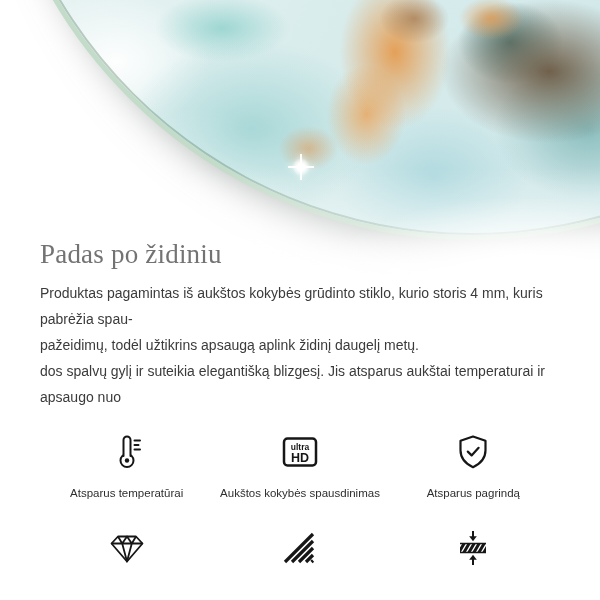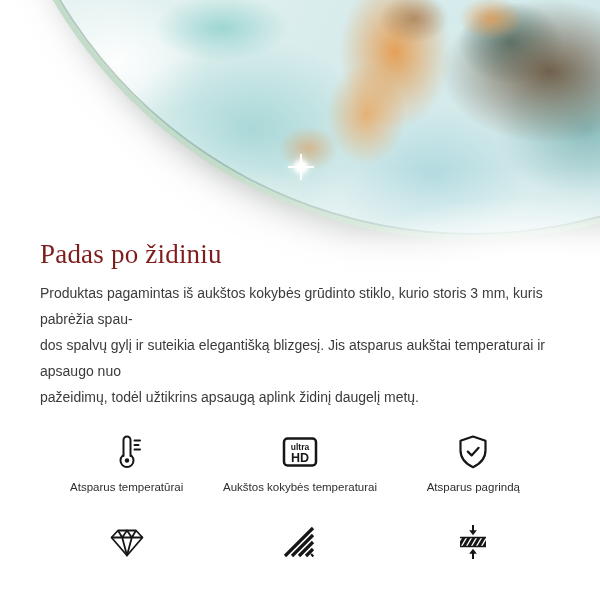--- a/index.html
+++ b/index.html
@@ -55,53 +55,53 @@
       linear-gradient(to bottom, rgba(255,255,255,0) 56%, rgba(255,255,255,0.45) 78%, #ffffff 96%);
   }
 
   
   .content { position:relative; z-index:5; padding:236px 40px 0 40px; }
 
   h1 {
     margin:0;
     font-family:"Liberation Serif","DejaVu Serif",serif;
     font-weight:400; font-size:27px; line-height:36px;
-    color:#7f1d1d; letter-spacing:0.2px;
+    color:#737373; letter-spacing:0.2px;
   }
   h1 span { display:block; }
 
   .desc { margin:8px 0 0 0; font-size:14px; line-height:26px; color:#3b3b3b; }
   .desc span { display:block; }
 
   
   .features { display:grid; grid-template-columns:1fr 1fr 1fr; row-gap:20px; margin-top:14px; }
   .feature { display:flex; flex-direction:column; align-items:center; text-align:center; }
   .icon-box { height:48px; display:flex; align-items:flex-end; justify-content:center; }
-  .feature-label { margin-top:9px; font-size:11.5px; line-height:13px; color:#2e2e2e; }
+  .feature-label { margin-top:15px; font-size:11.5px; line-height:13px; color:#2e2e2e; }
   .feature svg { display:block; }
 </style>
 </head>
 <body>
 
 <div class="hero">
   <div class="glass-circle"></div>
   <div class="sparkle"></div>
   <div class="hero-fade"></div>
 </div>
 
 <div class="content">
 
   <h1>
     <span>Padas po židiniu</span>
   </h1>
 
   <p class="desc">
-    <span>Produktas pagamintas iš aukštos kokybės grūdinto stiklo, kurio storis 3 mm, kuris pabrėžia spau-</span>
+    <span>Produktas pagamintas iš aukštos kokybės grūdinto stiklo, kurio storis 4 mm, kuris pabrėžia spau-</span>
+    <span>pažeidimų, todėl užtikrins apsaugą aplink židinį daugelį metų.</span>
     <span>dos spalvų gylį ir suteikia elegantišką blizgesį. Jis atsparus aukštai temperaturai ir apsaugo nuo</span>
-    <span>pažeidimų, todėl užtikrins apsaugą aplink židinį daugelį metų.</span>
   </p>
 
   <div class="features">
 
     <div class="feature">
       <div class="icon-box">
         <svg width="40" height="40" viewBox="0 0 40 40" fill="none" stroke="#161616" stroke-width="2" stroke-linecap="round">
           <circle cx="20" cy="28.5" r="6.5"></circle>
           <path d="M16.5 24 V8 a3.5 3.5 0 0 1 7 0 V24" fill="#ffffff"></path>
           <circle cx="20" cy="28.5" r="2.2" fill="#161616" stroke="none"></circle>
@@ -112,21 +112,21 @@
     </div>
 
     <div class="feature">
       <div class="icon-box">
         <svg width="40" height="40" viewBox="0 0 40 40" fill="none" stroke="#161616">
           <rect x="4" y="6.5" width="32" height="27" rx="3.5" stroke-width="2.5"></rect>
           <text x="20" y="17.5" text-anchor="middle" font-size="8.5" font-weight="700" fill="#161616" stroke="none" font-family="Liberation Sans, sans-serif">ultra</text>
           <text x="20" y="30" text-anchor="middle" font-size="12.5" font-weight="700" fill="#161616" stroke="none" font-family="Liberation Sans, sans-serif">HD</text>
         </svg>
       </div>
-      <div class="feature-label">Aukštos kokybės temperaturai</div>
+      <div class="feature-label">Aukštos kokybės spausdinimas</div>
     </div>
 
     <div class="feature">
       <div class="icon-box">
         <svg width="40" height="40" viewBox="0 0 40 40" fill="none" stroke="#161616" stroke-width="2.2" stroke-linecap="round" stroke-linejoin="round">
           <path d="M20 4.5 L32.5 8.8 V18.2 C32.5 26 27.5 31.6 20 35.2 C12.5 31.6 7.5 26 7.5 18.2 V8.8 Z"></path>
           <path d="M14.8 19.6 l3.8 3.8 7 -7.6"></path>
         </svg>
       </div>
       <div class="feature-label">Atsparus pagrindą</div>

